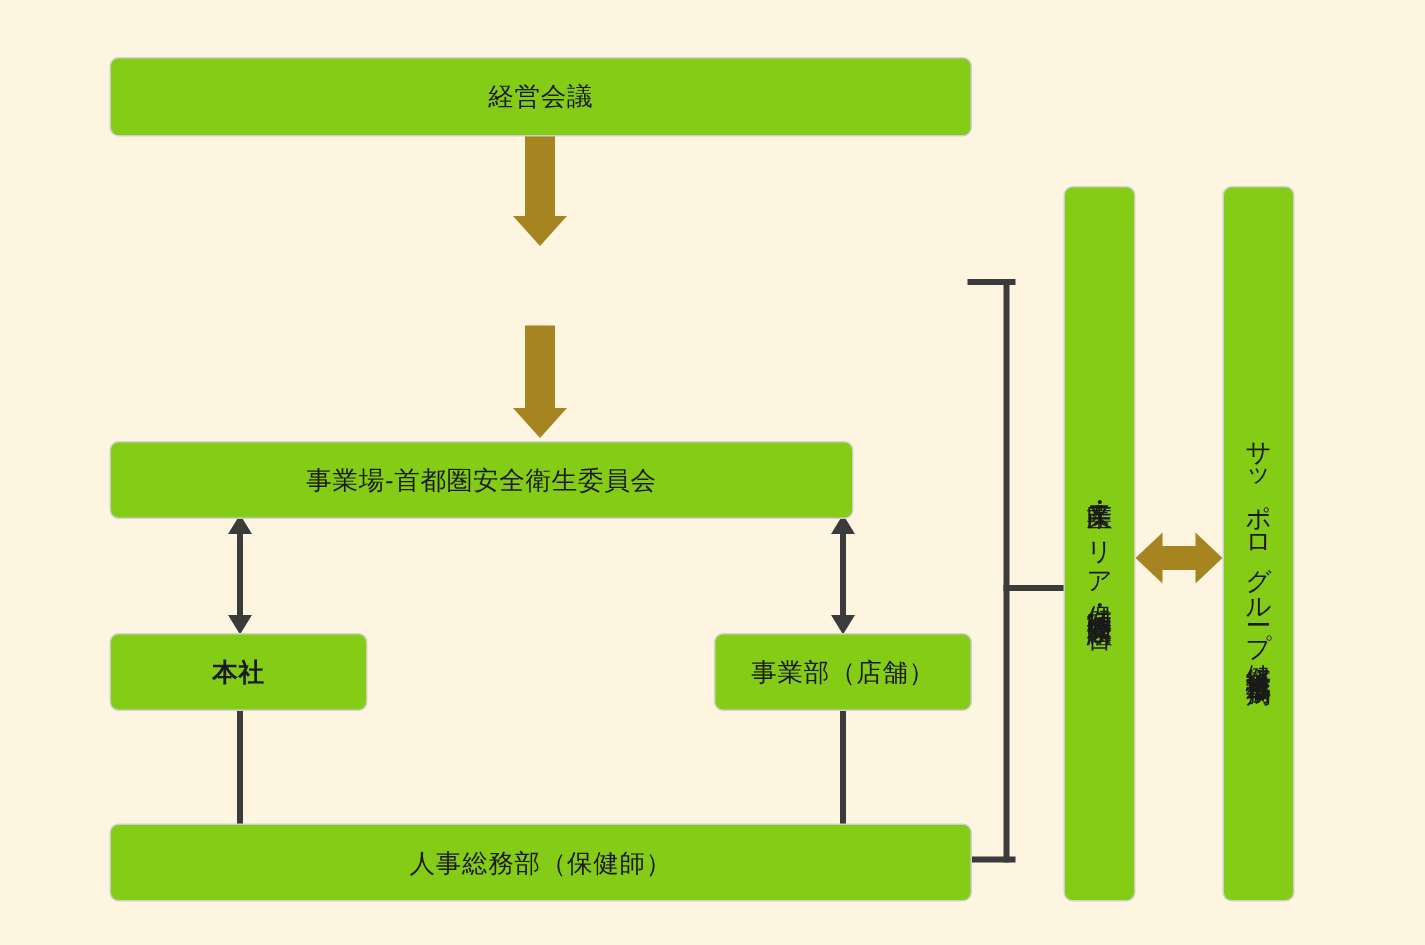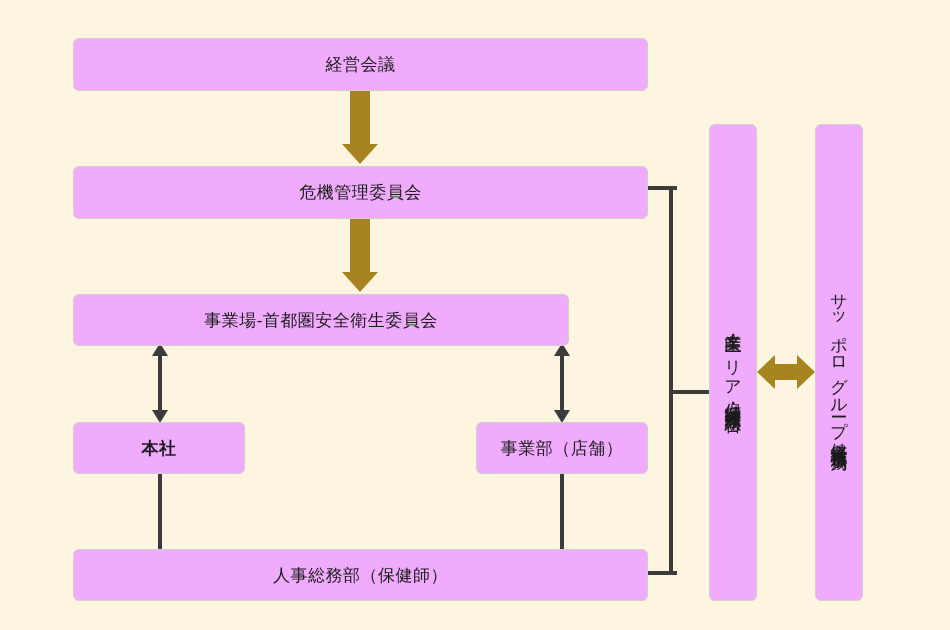--- a/index.html
+++ b/index.html
@@ -13,21 +13,21 @@
     font-family: "Liberation Sans", "DejaVu Sans", sans-serif;
   }
   #canvas {
     position: relative;
     width: 950px;
     height: 630px;
     background: #fdf5df;
   }
   .node {
     position: absolute;
-    background: #f0abfc;
+    background: #84cc16;
     border: 1px solid #cfcfcf;
     border-radius: 6px;
     box-sizing: border-box;
     display: flex;
     align-items: center;
     justify-content: center;
     color: #1a1a1a;
     font-size: 17px;
     letter-spacing: 0.5px;
     z-index: 3;
@@ -156,23 +156,20 @@
   <div class="arrow-v" style="left:551px; top:343px; width:22px; height:80px;">
     <div class="head-up"></div>
     <div class="shaft" style="top:10px; height:60px;"></div>
     <div class="head-down"></div>
   </div>
 
   <div class="node" style="left:73px; top:38px; width:575px; height:53px;">
     <span class="node-label">経営会議</span>
   </div>
 
-  <div class="node" style="left:73px; top:166px; width:575px; height:53px;">
-    <span class="node-label">危機管理委員会</span>
-  </div>
 
   <div class="node" style="left:73px; top:294px; width:496px; height:52px;text-align:center;">
     <span class="node-label">事業場-首都圏安全衛生委員会</span>
   </div>
 
   <div class="node" style="left:73px; top:422px; width:172px; height:52px;font-weight:bold;">
     <span class="node-label">本社</span>
   </div>
 
   <div class="node" style="left:73px; top:549px; width:575px; height:52px;">

